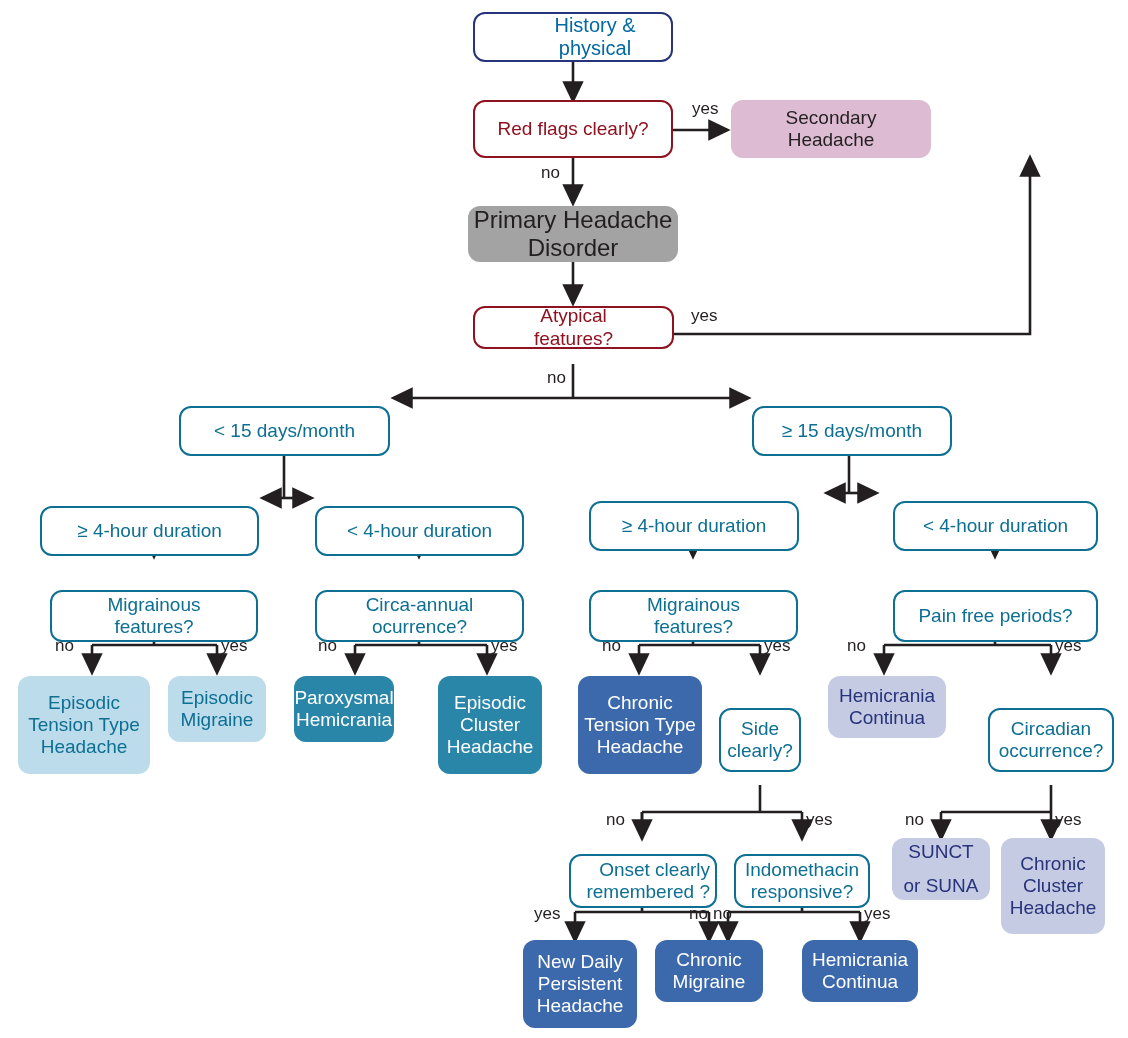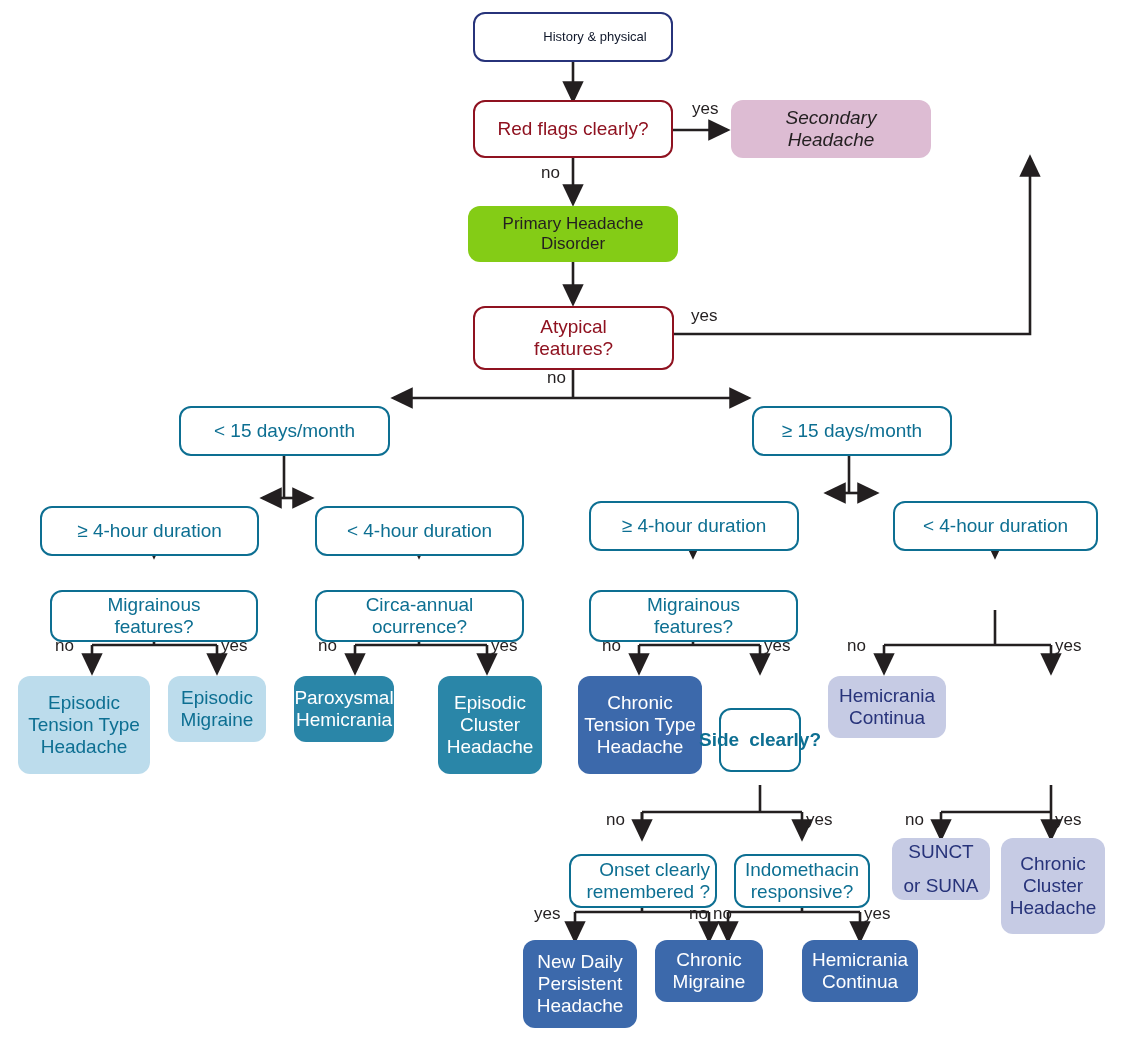--- a/index.html
+++ b/index.html
@@ -7,29 +7,29 @@
   body{font-family:"Liberation Sans", sans-serif;}
   #canvas{position:relative;width:1128px;height:1038px;background:#ffffff;overflow:hidden;}
   svg#wires{position:absolute;left:0;top:0;width:1128px;height:1038px;pointer-events:none;}
 
   .node{position:absolute;box-sizing:border-box;display:flex;align-items:center;
         justify-content:center;text-align:center;border-radius:12px;line-height:1.16;
         font-family:"Liberation Sans", sans-serif;}
   .node span{display:block;padding:0 5px;}
 
   
-  .n-start{background:#ffffff;border:2.5px solid #27337a;color:#0f172a;font-size:13px;padding-left:44px;}
+  .n-start{background:#ffffff;border:2.5px solid #27337a;color:#0369a1;font-size:20px;padding-left:44px;}
   
   .n-decision{background:#ffffff;border:2.5px solid #8f1220;color:#8f1220;font-size:19px;}
   
   .n-question{background:#ffffff;border:2.5px solid #0d6f92;color:#0d6f92;font-size:19px;margin-top:32px;}
   
   .n-pink{background:#ddbcd3;color:#231f20;font-size:19px;}
   
-  .n-paleblue{background:#84cc16;color:#231f20;font-size:17px;}
+  .n-paleblue{background:#a3a3a3;color:#231f20;font-size:24px;}
   
   .n-lightblue{background:#bcdcec;color:#0d6f92;font-size:19px;}
   
   .n-teal{background:#2a86a8;color:#ffffff;font-size:19px;}
   
   .n-blue{background:#3c69ab;color:#ffffff;font-size:19px;}
   
   .n-lavender{background:#c6cbe4;color:#27337a;font-size:19px;}
 
   .elabel{position:absolute;font-size:17px;color:#231f20;font-family:"Liberation Sans", sans-serif;
@@ -125,31 +125,31 @@
   </svg>
 
   <div class="node n-start" style="left:473px;top:12px;width:200px;height:50px;">
     <span>History &amp; physical</span>
   </div>
 
   <div class="node n-decision" style="left:473px;top:100px;width:200px;height:58px;">
     <span>Red flags clearly?</span>
   </div>
 
-  <div class="node n-pink" style="left:731px;top:100px;width:200px;height:58px;flex-direction:column;font-style:italic;">
+  <div class="node n-pink" style="left:731px;top:100px;width:200px;height:58px;flex-direction:column;">
     <span>Secondary</span>
     <span>Headache</span>
   </div>
 
   <div class="node n-paleblue" style="left:468px;top:206px;width:210px;height:56px;flex-direction:column;">
     <span>Primary Headache</span>
     <span>Disorder</span>
   </div>
 
-  <div class="node n-decision" style="left:473px;top:306px;width:201px;height:64px;flex-direction:column;">
+  <div class="node n-decision" style="left:473px;top:306px;width:201px;height:43px;flex-direction:column;">
     <span>Atypical</span>
     <span>features?</span>
   </div>
 
   <div class="node n-question" style="left:179px;top:374px;width:211px;height:50px;">
     <span>&lt; 15 days/month</span>
   </div>
 
   <div class="node n-question" style="left:752px;top:374px;width:200px;height:50px;">
     <span>≥ 15 days/month</span>
@@ -179,20 +179,23 @@
   <div class="node n-question" style="left:315px;top:558px;width:209px;height:52px;flex-direction:column;">
     <span>Circa-annual</span>
     <span>ocurrence?</span>
   </div>
 
   <div class="node n-question" style="left:589px;top:558px;width:209px;height:52px;flex-direction:column;">
     <span>Migrainous</span>
     <span>features?</span>
   </div>
 
+  <div class="node n-question" style="left:893px;top:558px;width:205px;height:52px;">
+    <span>Pain free periods?</span>
+  </div>
 
   <div class="node n-lightblue" style="left:18px;top:676px;width:132px;height:98px;flex-direction:column;">
     <span>Episodic</span>
     <span>Tension Type</span>
     <span>Headache</span>
   </div>
 
   <div class="node n-lightblue" style="left:168px;top:676px;width:98px;height:66px;flex-direction:column;">
     <span>Episodic</span>
     <span>Migraine</span>
@@ -208,30 +211,34 @@
     <span>Cluster</span>
     <span>Headache</span>
   </div>
 
   <div class="node n-blue" style="left:578px;top:676px;width:124px;height:98px;flex-direction:column;">
     <span>Chronic</span>
     <span>Tension Type</span>
     <span>Headache</span>
   </div>
 
-  <div class="node n-question" style="left:719px;top:676px;width:82px;height:64px;font-weight:bold;">
+  <div class="node n-question" style="left:719px;top:676px;width:82px;height:64px;flex-direction:column;">
     <span>Side</span>
     <span>clearly?</span>
   </div>
 
   <div class="node n-lavender" style="left:828px;top:676px;width:118px;height:62px;flex-direction:column;">
     <span>Hemicrania</span>
     <span>Continua</span>
   </div>
 
+  <div class="node n-question" style="left:988px;top:676px;width:126px;height:64px;flex-direction:column;">
+    <span>Circadian</span>
+    <span>occurrence?</span>
+  </div>
 
   <div class="node n-question" style="left:569px;top:822px;width:148px;height:54px;flex-direction:column;align-items:flex-end;">
     <span>Onset clearly</span>
     <span>remembered ?</span>
   </div>
 
   <div class="node n-question" style="left:734px;top:822px;width:136px;height:54px;flex-direction:column;">
     <span>Indomethacin</span>
     <span>responsive?</span>
   </div>

